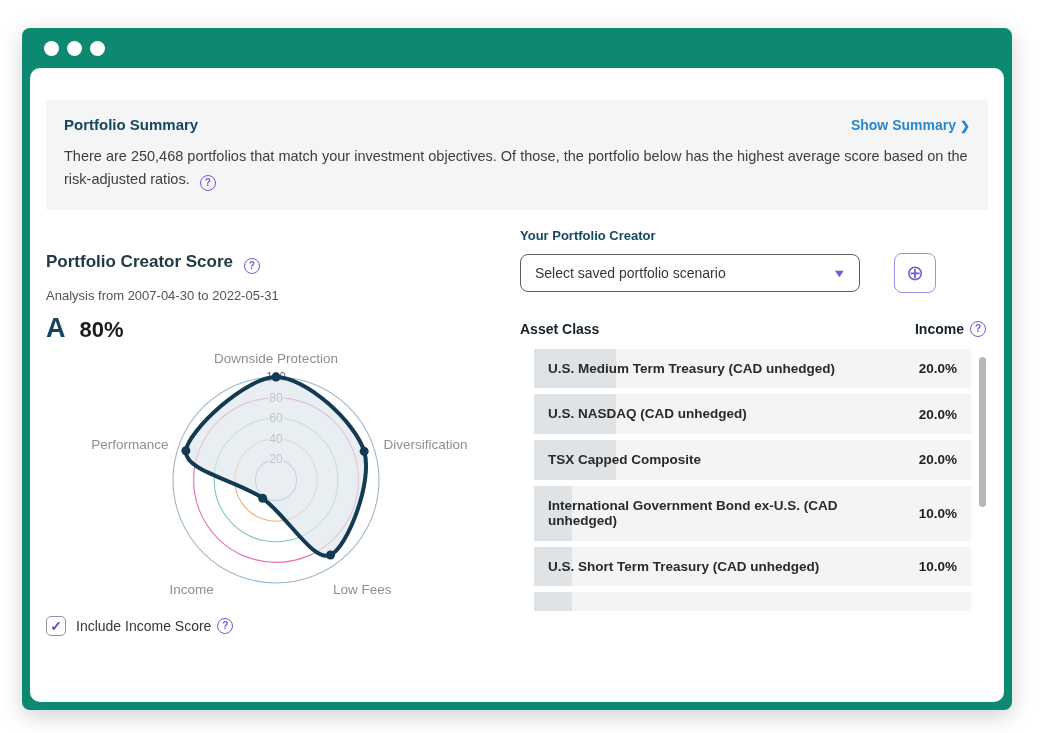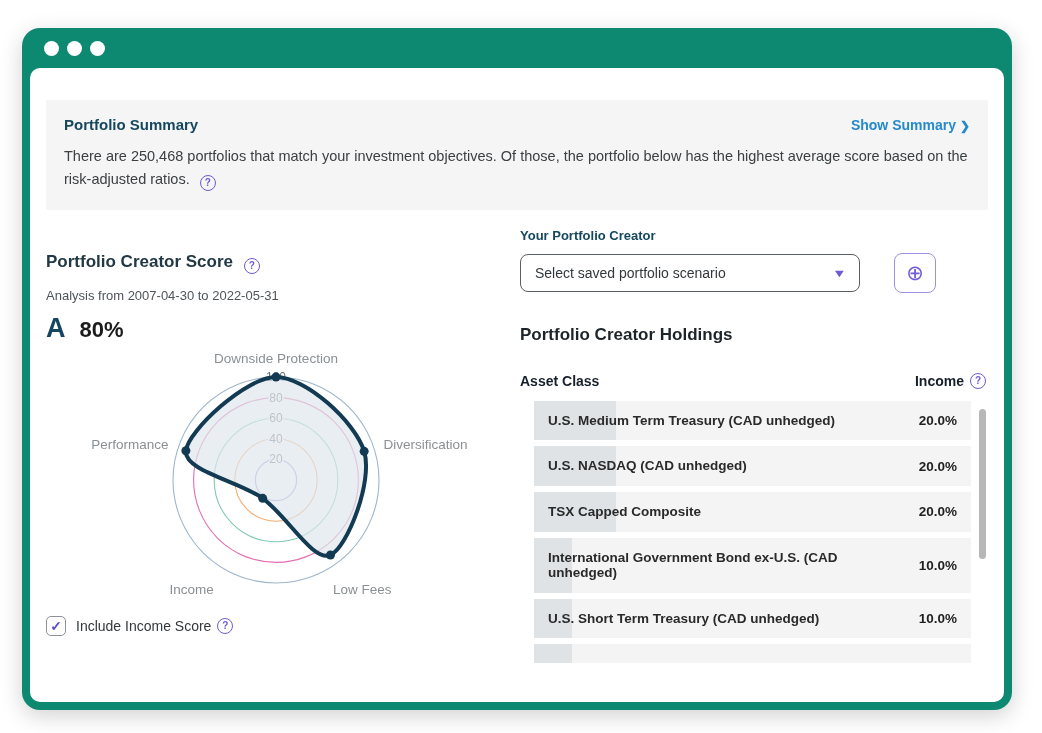--- a/index.html
+++ b/index.html
@@ -1,20 +1,20 @@
 <!DOCTYPE html>
 <html><head>
 <meta charset="utf-8">
 <style>
   * { margin:0; padding:0; box-sizing:border-box; }
   html,body { width:1042px; height:733px; background:#ffffff; font-family:"Liberation Sans", sans-serif; overflow:hidden; }
 
   .window {
     position:absolute; left:22px; top:28px; width:990px; height:682px;
-    background:#0e8971; border-radius:18px;
+    background:#0e8971; border-radius:8px;
     box-shadow:0 6px 22px rgba(0,0,0,0.18);
   }
   .titlebar { height:40px; display:flex; align-items:center; padding-left:22px; }
   .dot { width:15px; height:15px; border-radius:50%; background:#ffffff; margin-right:8px; }
   .content {
     position:absolute; left:8px; right:8px; top:40px; bottom:8px;
     background:#ffffff; border-radius:10px; overflow:hidden;
   }
 
   
@@ -188,21 +188,20 @@
         <div class="creator-row">
           <div class="select">
             <span class="select-value">Select saved portfolio scenario</span>
             <span class="select-caret">▼</span>
           </div>
           <div class="add-btn">
             <span>⊕</span>
           </div>
         </div>
 
-        <div class="holdings-title">Portfolio Creator Holdings</div>
 
         <div class="table-head">
           <span class="th">Asset Class</span>
           <span class="th th-weight">
             <span>Income</span>
             <span class="help">?</span>
           </span>
         </div>
 
         <div class="table-scroll">

